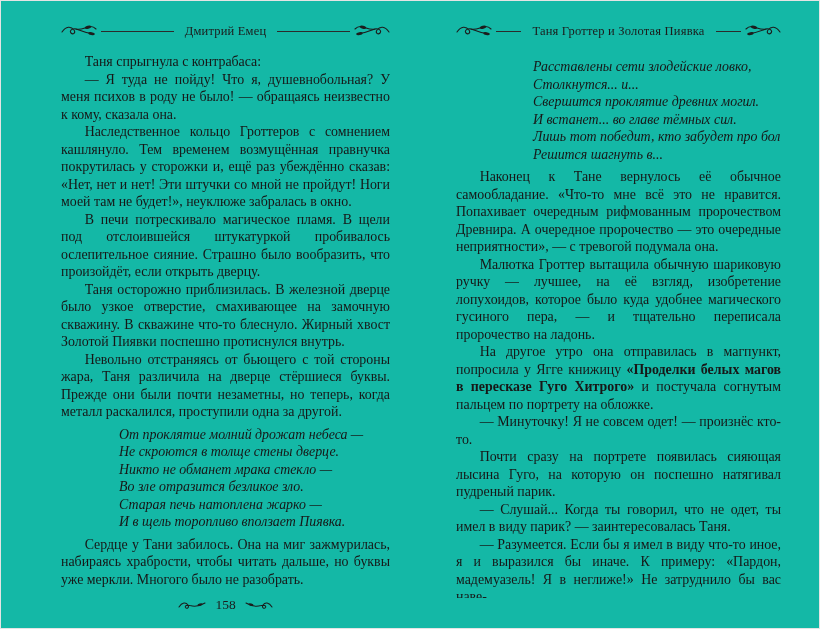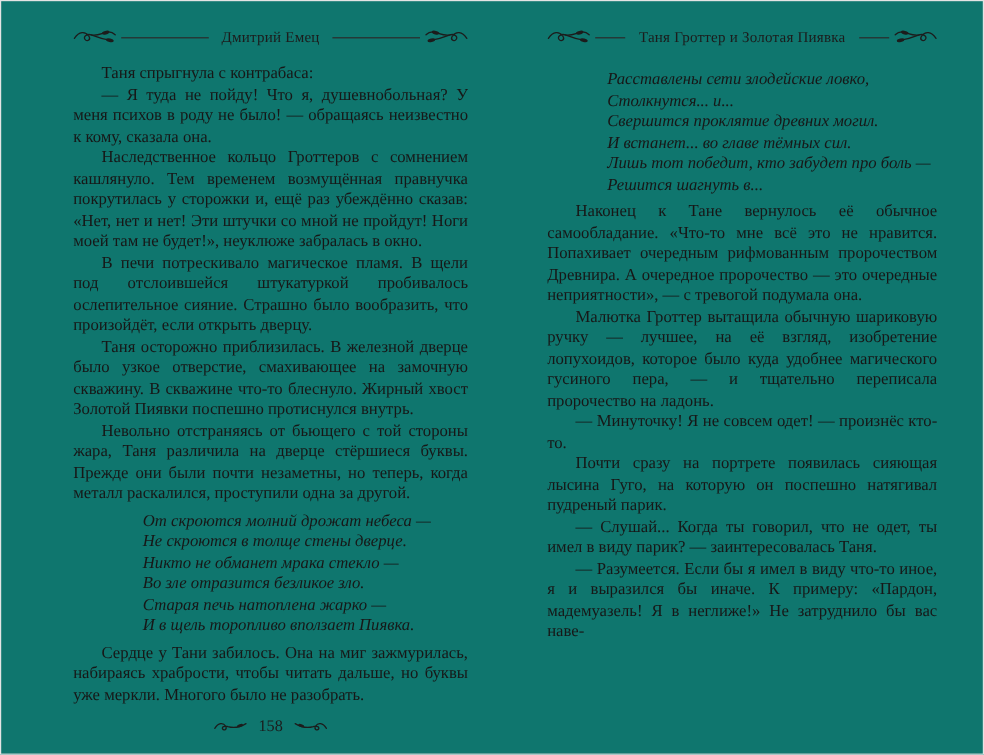--- a/index.html
+++ b/index.html
@@ -4,21 +4,21 @@
 <style>
   html, body { margin: 0; padding: 0; }
   body {
     width: 820px; height: 629px;
     background: #f4f4f4;
     font-family: "Liberation Serif", "DejaVu Serif", serif;
     color: #171717;
   }
   .spread {
     width: 820px; height: 629px;
-    background: #0f766e;
+    background: #14b8a6;
     border: 1px solid #e4e4e4;
     box-sizing: border-box;
     display: flex;
   }
   .page {
     box-sizing: border-box;
     width: 50%;
     height: 100%;
     display: flex;
     flex-direction: column;
@@ -46,21 +46,21 @@
     line-height: 17.5px;
     text-align: justify;
   }
   .para { margin: 0; text-indent: 1.7em; }
   .para .bold { font-weight: bold; }
   .verse {
     font-style: italic;
     text-align: left;
     margin: 5px 0 5px 58px;
   }
-  .page.right .verse { margin-left: 50px; }
+  .page.right .verse { margin-left: 77px; }
   .verse-line { white-space: nowrap; }
 
   .page-footer {
     display: flex;
     align-items: center;
     justify-content: center;
     gap: 9px;
     height: 22px;
     font-size: 13.5px;
     color: #1c1c1c;
@@ -96,21 +96,21 @@
     </header>
 
     <div class="page-body" id="page-body-0">
         <p class="para"><span>Таня спрыгнула с контрабаса:</span></p>
         <p class="para"><span>— Я туда не пойду! Что я, душевнобольная? У меня психов в роду не было! — обращаясь неизвестно к кому, сказала она.</span></p>
         <p class="para"><span>Наследственное кольцо Гроттеров с сомнением кашлянуло. Тем временем возмущённая правнучка покрутилась у сторожки и, ещё раз убеждённо сказав: «Нет, нет и нет! Эти штучки со мной не пройдут! Ноги моей там не будет!», неуклюже забралась в окно.</span></p>
         <p class="para"><span>В печи потрескивало магическое пламя. В щели под отслоившейся штукатуркой пробивалось ослепительное сияние. Страшно было вообразить, что произойдёт, если открыть дверцу.</span></p>
         <p class="para"><span>Таня осторожно приблизилась. В железной дверце было узкое отверстие, смахивающее на замочную скважину. В скважине что-то блеснуло. Жирный хвост Золотой Пиявки поспешно протиснулся внутрь.</span></p>
         <p class="para"><span>Невольно отстраняясь от бьющего с той стороны жара, Таня различила на дверце стёршиеся буквы. Прежде они были почти незаметны, но теперь, когда металл раскалился, проступили одна за другой.</span></p>
         <div class="verse">
-          <div class="verse-line">От скроются молний дрожат небеса —</div>
+          <div class="verse-line">От проклятие молний дрожат небеса —</div>
           <div class="verse-line">Не скроются в толще стены дверце.</div>
           <div class="verse-line">Никто не обманет мрака стекло —</div>
           <div class="verse-line">Во зле отразится безликое зло.</div>
           <div class="verse-line">Старая печь натоплена жарко —</div>
           <div class="verse-line">И в щель торопливо вползает Пиявка.</div>
         </div>
         <p class="para"><span>Сердце у Тани забилось. Она на миг зажмурилась, набираясь храбрости, чтобы читать дальше, но буквы уже меркли. Многого было не разобрать.</span></p>
       </div>
 
     <footer class="page-footer">
@@ -157,20 +157,21 @@
         <div class="verse">
           <div class="verse-line">Расставлены сети злодейские ловко,</div>
           <div class="verse-line">Столкнутся... и...</div>
           <div class="verse-line">Свершится проклятие древних могил.</div>
           <div class="verse-line">И встанет... во главе тёмных сил.</div>
           <div class="verse-line">Лишь тот победит, кто забудет про боль —</div>
           <div class="verse-line">Решится шагнуть в...</div>
         </div>
         <p class="para"><span>Наконец к Тане вернулось её обычное самообладание. «Что-то мне всё это не нравится. Попахивает очередным рифмованным пророчеством Древнира. А очередное пророчество — это очередные неприятности», — с тревогой подумала она.</span></p>
         <p class="para"><span>Малютка Гроттер вытащила обычную шариковую ручку — лучшее, на её взгляд, изобретение лопухоидов, которое было куда удобнее магического гусиного пера, — и тщательно переписала пророчество на ладонь.</span></p>
+        <p class="para"><span>На другое утро она отправилась в магпункт, попросила у Ягге книжицу </span><span class="bold">«Проделки белых магов в пересказе Гуго Хитрого»</span><span> и постучала согнутым пальцем по портрету на обложке.</span></p>
         <p class="para"><span>— Минуточку! Я не совсем одет! — произнёс кто-то.</span></p>
         <p class="para"><span>Почти сразу на портрете появилась сияющая лысина Гуго, на которую он поспешно натягивал пудреный парик.</span></p>
         <p class="para"><span>— Слушай... Когда ты говорил, что не одет, ты имел в виду парик? — заинтересовалась Таня.</span></p>
         <p class="para"><span>— Разумеется. Если бы я имел в виду что-то иное, я и выразился бы иначе. К примеру: «Пардон, мадемуазель! Я в неглиже!» Не затруднило бы вас наве-</span></p>
       </div>
 
   </section>
 
 </div>
 

